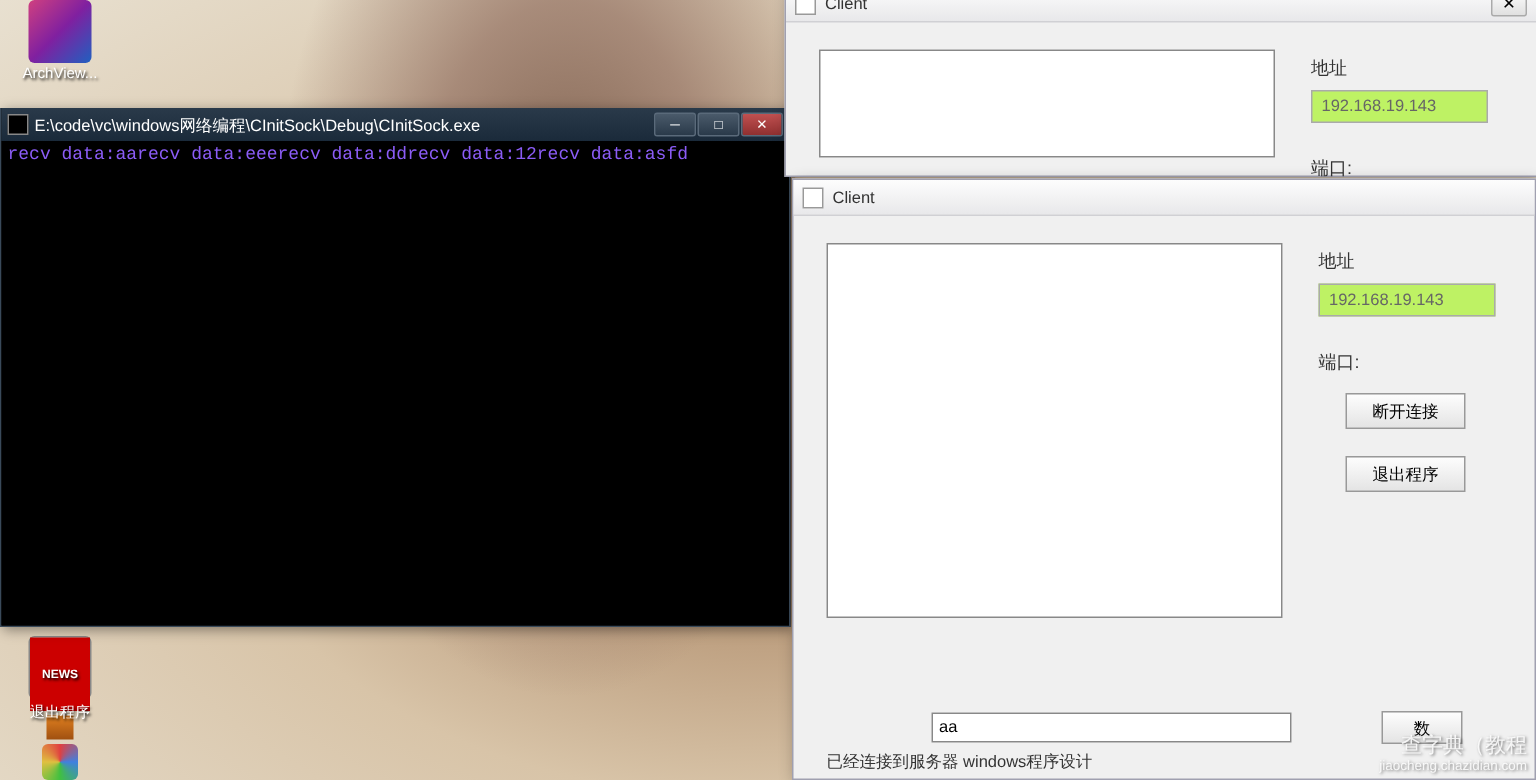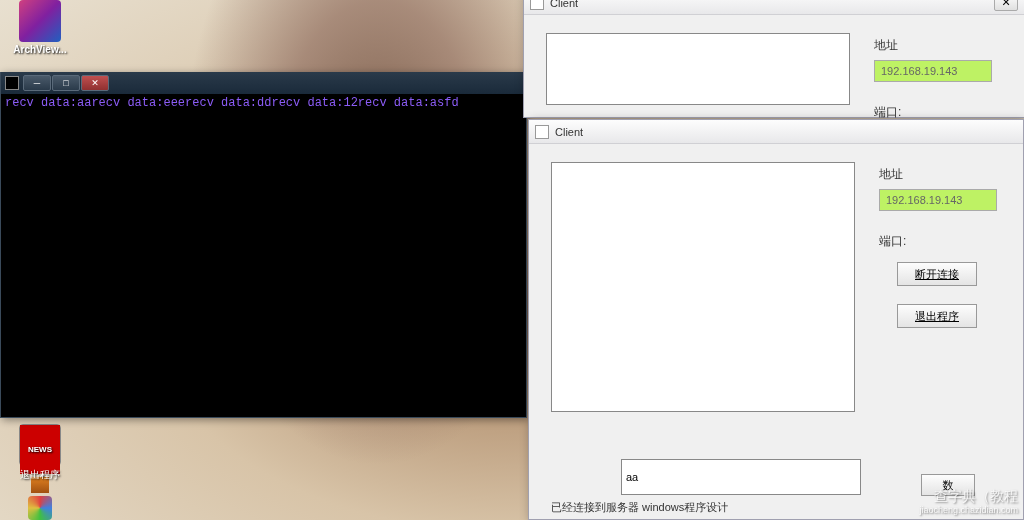--- a/index.html
+++ b/index.html
@@ -182,27 +182,26 @@
     .client-button {
       width: 80px;
       height: 24px;
       border: 1px solid #999;
       background: linear-gradient(#fdfdfd, #e4e4e4);
       font-size: 11px;
       cursor: pointer;
       display: block;
       margin-left: 18px;
       margin-bottom: 18px;
-      text-decoration: underline;
     }
     .client-bottom-input {
       position: absolute;
       border: 1px solid #888;
       background: #fff;
-      height: 36px;
+      height: 20px;
       font-size: 11px;
       padding: 0 4px;
     }
     .client-status {
       position: absolute;
       font-size: 11px;
       color: #333;
     }
     .client-send-btn {
       position: absolute;
@@ -225,40 +224,41 @@
       text-align: right;
       line-height: 1.2;
     }
     .watermark-sub { font-size: 9px; text-align: center; }
   </style>
 </head>
 <body>
 
 <div class="desktop-bg"></div>
 
-<div class="desktop-icon" style="left:10px; top:0px;font-weight:bold;">
+<div class="desktop-icon" style="left:10px; top:0px;">
   <div class="icon-img icon-lotus"></div>
   <span>ArchView...</span>
 </div>
 <div class="desktop-icon" style="left:10px; top:424px;">
   <div class="icon-img icon-news-box">
     <div class="icon-news-header">NEWS</div>
     <div class="icon-news-body">
       <div style="width:18px;height:16px;" class="icon-house"></div>
     </div>
   </div>
   <span>退出程序</span>
 </div>
 <div class="desktop-icon" style="left:10px; top:496px;">
   <div class="icon-img icon-bottom icon-poly"></div>
 </div>
 
 <div class="console-window">
   <div class="console-titlebar">
     <div class="console-title-icon"></div>
+    <div class="console-title">E:\code\vc\windows网络编程\CInitSock\Debug\CInitSock.exe</div>
     <div class="console-btns">
       <div class="console-btn">─</div>
       <div class="console-btn">□</div>
       <div class="console-btn close">✕</div>
     </div>
   </div>
   <div class="console-body">recv data:aarecv data:eeerecv data:ddrecv data:12recv data:asfd</div>
 </div>
 
 <div class="client-window" style="left:523px; top:-10px; width:502px; height:128px;">

